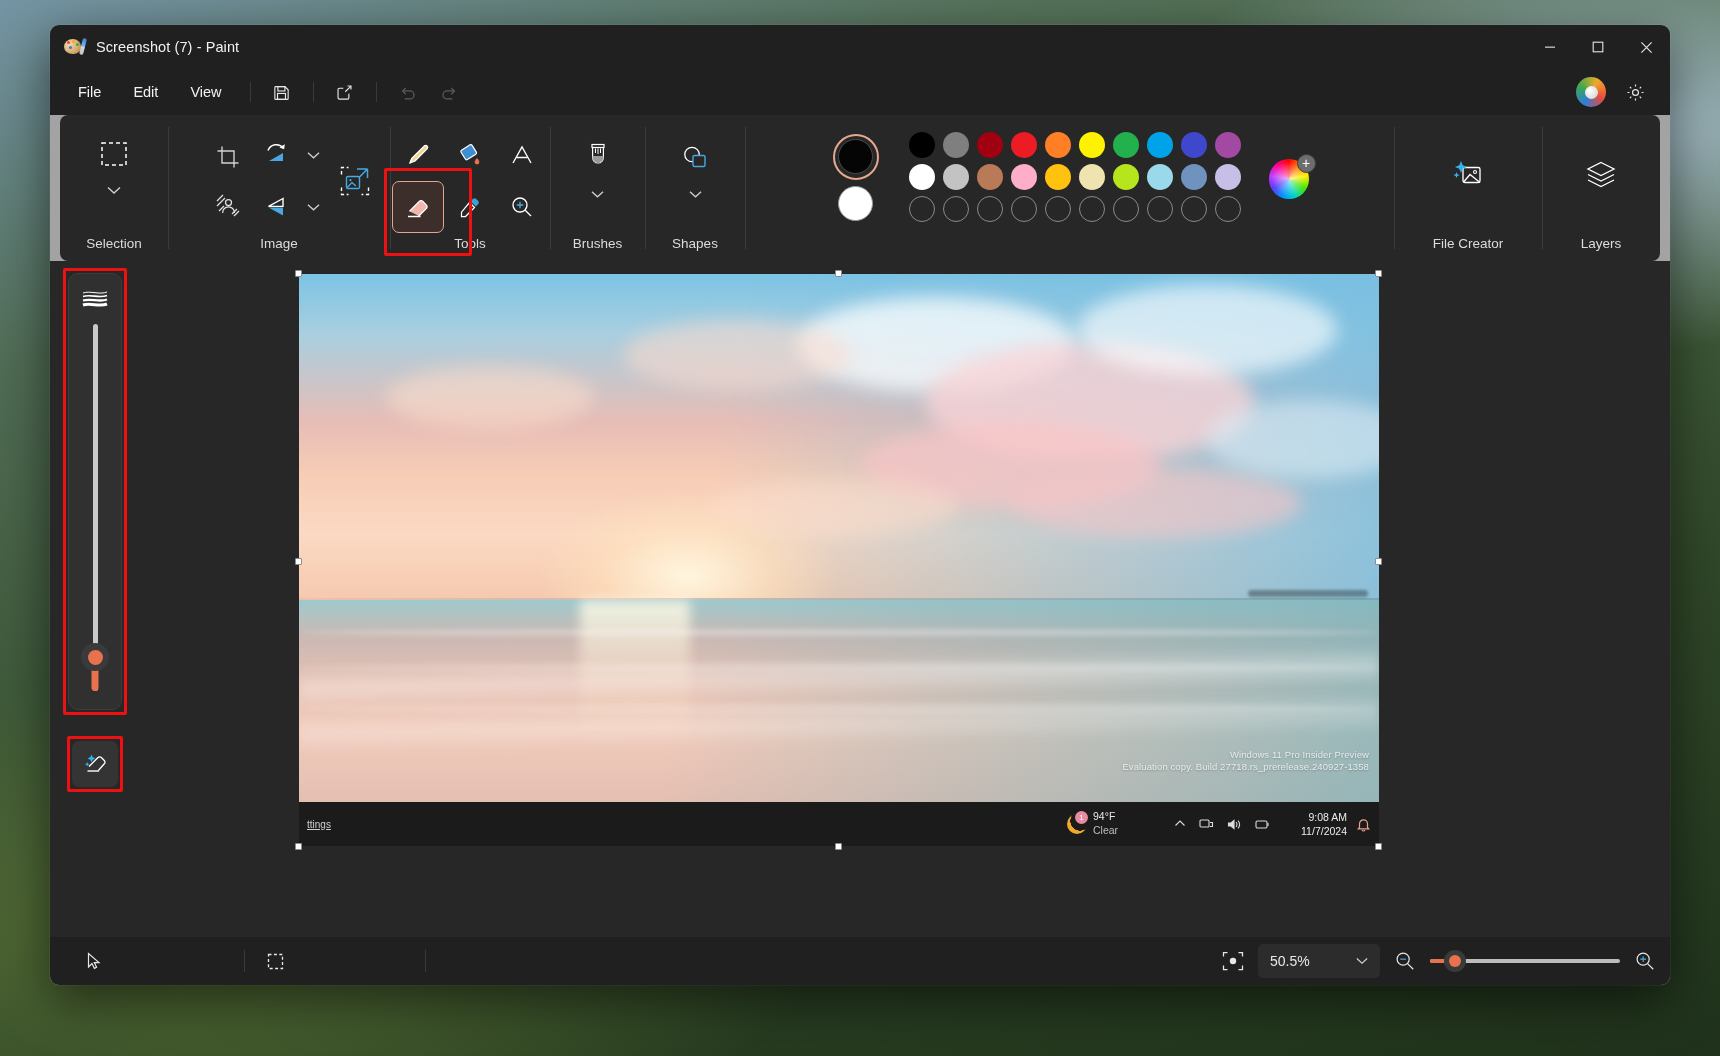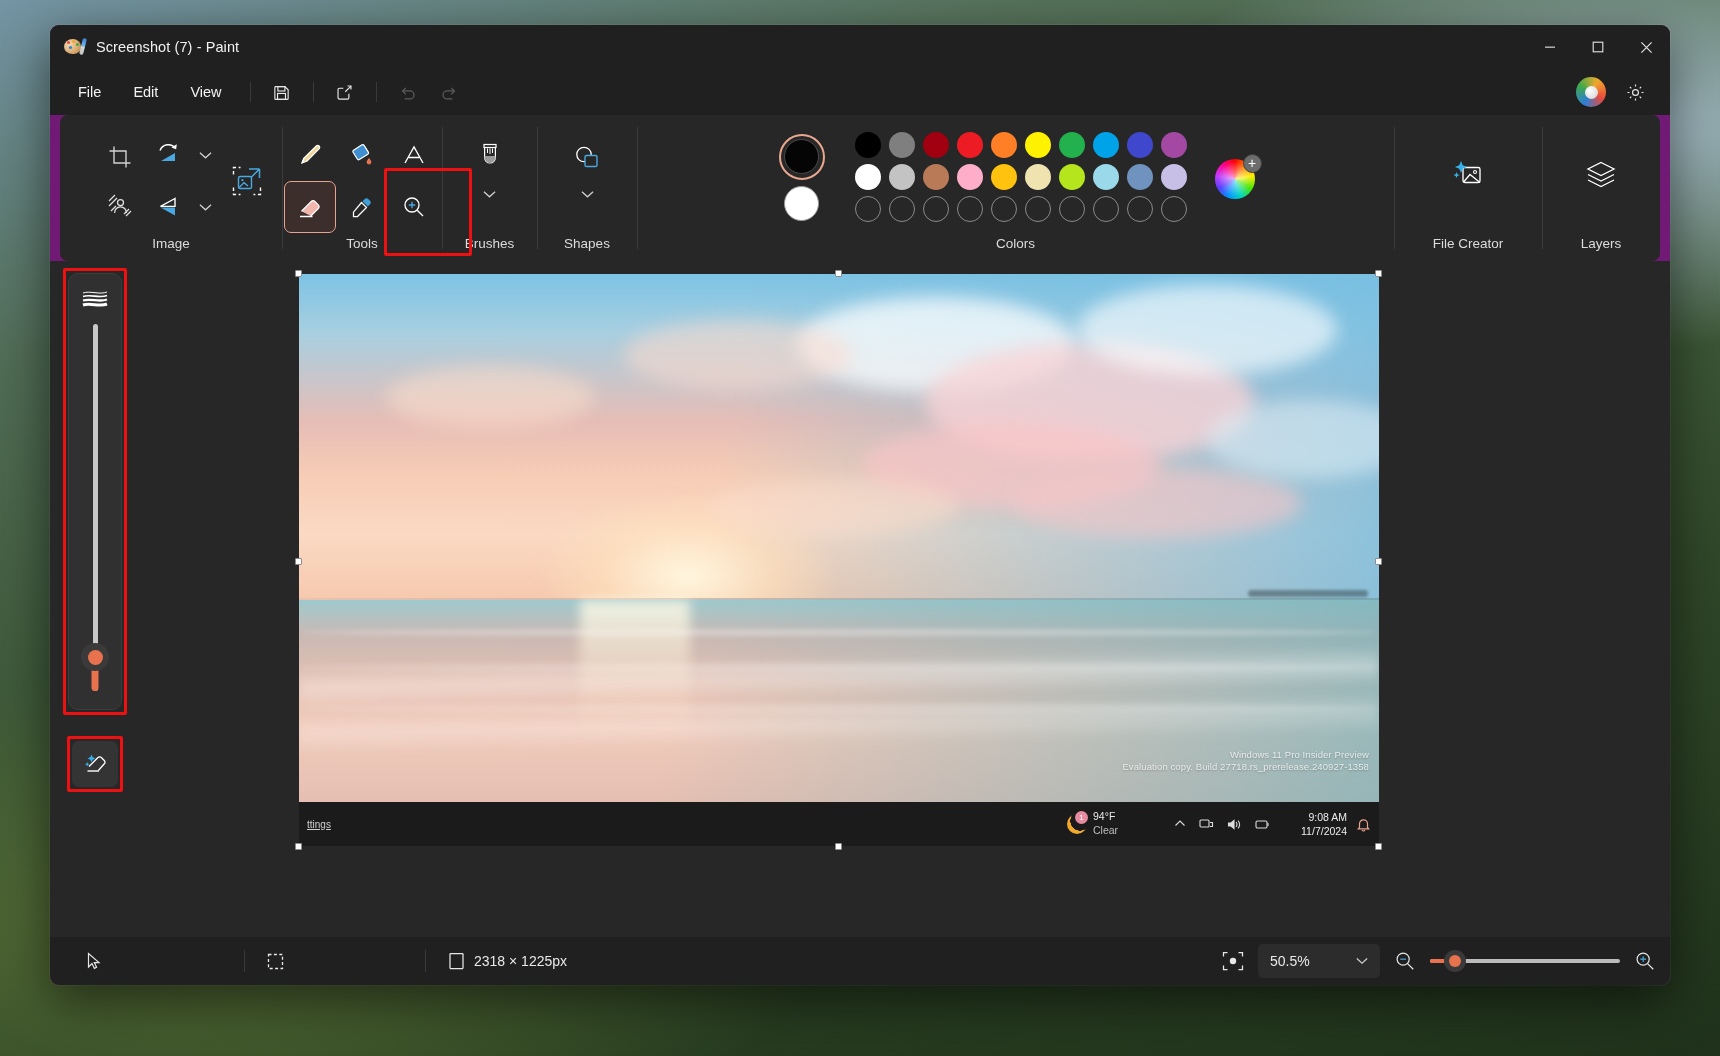--- a/index.html
+++ b/index.html
@@ -20,21 +20,21 @@
     position:absolute; left:0; right:0;
     background: linear-gradient(180deg, rgba(255,255,255,0.05), rgba(0,0,0,0.12));
     pointer-events:none;
   }
 
   
   #paint-window {
     position: absolute;
     left: 50px; top: 25px;
     width: 1620px; height: 960px;
-    background: #701a75;
+    background: #a3a3a3;
     border-radius: 9px;
     box-shadow: 0 16px 50px rgba(0,0,0,0.55), 0 0 0 1px rgba(255,255,255,0.07);
     overflow: hidden;
     display: flex; flex-direction: column;
     color: #fff;
   }
 
   
   #titlebar {
     height: 44px; flex: 0 0 44px;
@@ -428,20 +428,35 @@
         <svg width="21" height="21" viewBox="0 0 22 22" fill="none" stroke="currentColor" stroke-width="1.25">
           <circle cx="11" cy="11" r="3.1"></circle>
           <path d="M11 2.6v2.1M11 17.3v2.1M19.4 11h-2.1M4.7 11H2.6M16.9 5.1l-1.5 1.5M6.6 15.4l-1.5 1.5M16.9 16.9l-1.5-1.5M6.6 6.6 5.1 5.1"></path>
         </svg>
       </div>
     </div>
   </div>
 
   <div id="ribbon">
 
+    <div class="rgroup" style="width:108px;">
+      <div class="rgrid" style="flex-direction:column; padding-top:6px;">
+        <div class="tbtn" style="height:46px;">
+          <svg width="34" height="34" viewBox="0 0 34 34" fill="none" stroke="#ffffff" stroke-width="1.5" stroke-dasharray="4 3">
+            <rect x="5" y="6" width="24" height="22"></rect>
+          </svg>
+        </div>
+        <div class="caret-btn" style="height:26px;">
+          <svg width="14" height="9" viewBox="0 0 14 9" fill="none" stroke="currentColor" stroke-width="1.4">
+              <path d="M1 1.6 L7 7 L13 1.6"></path>
+            </svg>
+        </div>
+      </div>
+      <div class="rgroup-label">Selection</div>
+    </div>
 
     <div class="rgroup" style="width:222px;padding-left:28px;">
       <div style="display:flex; align-items:center; padding-top:4px;">
         <div style="display:flex; flex-direction:column;">
           <div class="tbtn" style="width:48px;height:48px;">
             <svg width="26" height="26" viewBox="0 0 26 26" fill="none" stroke="#d2d2d2" stroke-width="1.4">
               <path d="M7 2.5v16.5h16.5"></path>
                 <path d="M2.5 7H19v16.5"></path>
             </svg>
           </div>
@@ -614,21 +629,20 @@
             <div class="sw empty"></div>
             <div class="sw empty"></div>
             <div class="sw empty"></div>
             <div class="sw empty"></div>
           </div>
         <div class="color-wheel-btn">
           <div class="color-wheel"></div>
           <div class="wheel-plus">+</div>
         </div>
       </div>
-      <div class="rgroup-label">Colors</div>
     </div>
 
     <div class="rgroup" style="width:148px;">
       <div class="tbtn" style="width:56px;height:56px;margin-top:22px;">
         <svg width="34" height="34" viewBox="0 0 34 34" fill="none">
           <rect x="12" y="9.5" width="17" height="15" rx="1.8" stroke="#ffffff" stroke-width="1.35"></rect>
           <circle cx="24" cy="14" r="1.5" stroke="#ffffff" stroke-width="1.1"></circle>
           <path d="M12.6 24 L19 16.5 L29 24.5" stroke="#ffffff" stroke-width="1.35" fill="none"></path>
           <path d="M10 3 L11.7 7.3 L16 9 L11.7 10.7 L10 15 L8.3 10.7 L4 9 L8.3 7.3 Z" fill="#35b1ed"></path>
           <path d="M5.5 14 L6.4 16.2 L8.6 17 L6.4 17.9 L5.5 20 L4.6 17.9 L2.5 17 L4.6 16.2 Z" fill="#35b1ed"></path>
@@ -777,28 +791,20 @@
     </div>
     <div class="sb-sep"></div>
     <div class="sb-cell" style="width:180px;">
       <span>
         <svg width="17" height="17" viewBox="0 0 17 17" fill="none" stroke="#e8e8e8" stroke-width="1.3" stroke-dasharray="3 2.4">
           <rect x="1.5" y="1.5" width="14" height="14"></rect>
         </svg>
       </span>
     </div>
     <div class="sb-sep"></div>
-    <div class="sb-cell">
-      <span>
-        <svg width="17" height="18" viewBox="0 0 17 18" fill="none" stroke="#e8e8e8" stroke-width="1.25">
-          <path d="M2 1.5v15M15 1.5v15M2 1.5h13M2 16.5h13"></path>
-        </svg>
-      </span>
-      <span>2318 × 1225px</span>
-    </div>
 
     <div class="sb-right">
       <span>
         <svg width="22" height="20" viewBox="0 0 22 20" fill="none" stroke="#e8e8e8" stroke-width="1.25">
           <path d="M1.5 5.5v-4h4M20.5 5.5v-4h-4M1.5 14.5v4h4M20.5 14.5v4h-4"></path>
           <circle cx="11" cy="10" r="3.2" fill="#e8e8e8" stroke="none"></circle>
         </svg>
       </span>
       <div id="zoom-select">
         <span>50.5%</span>

